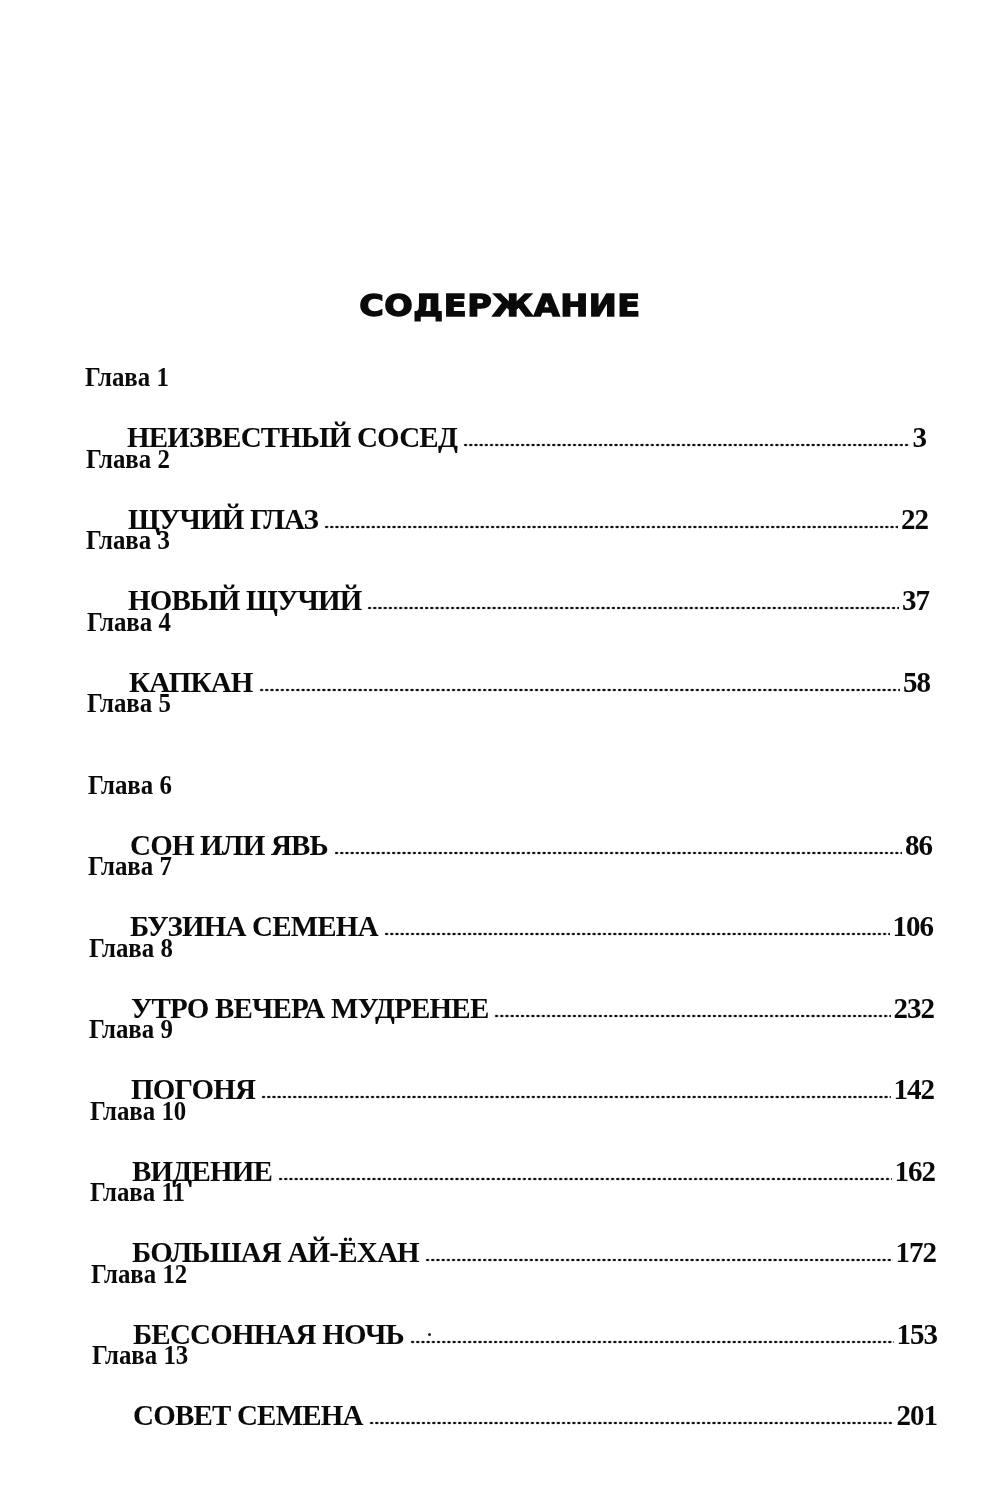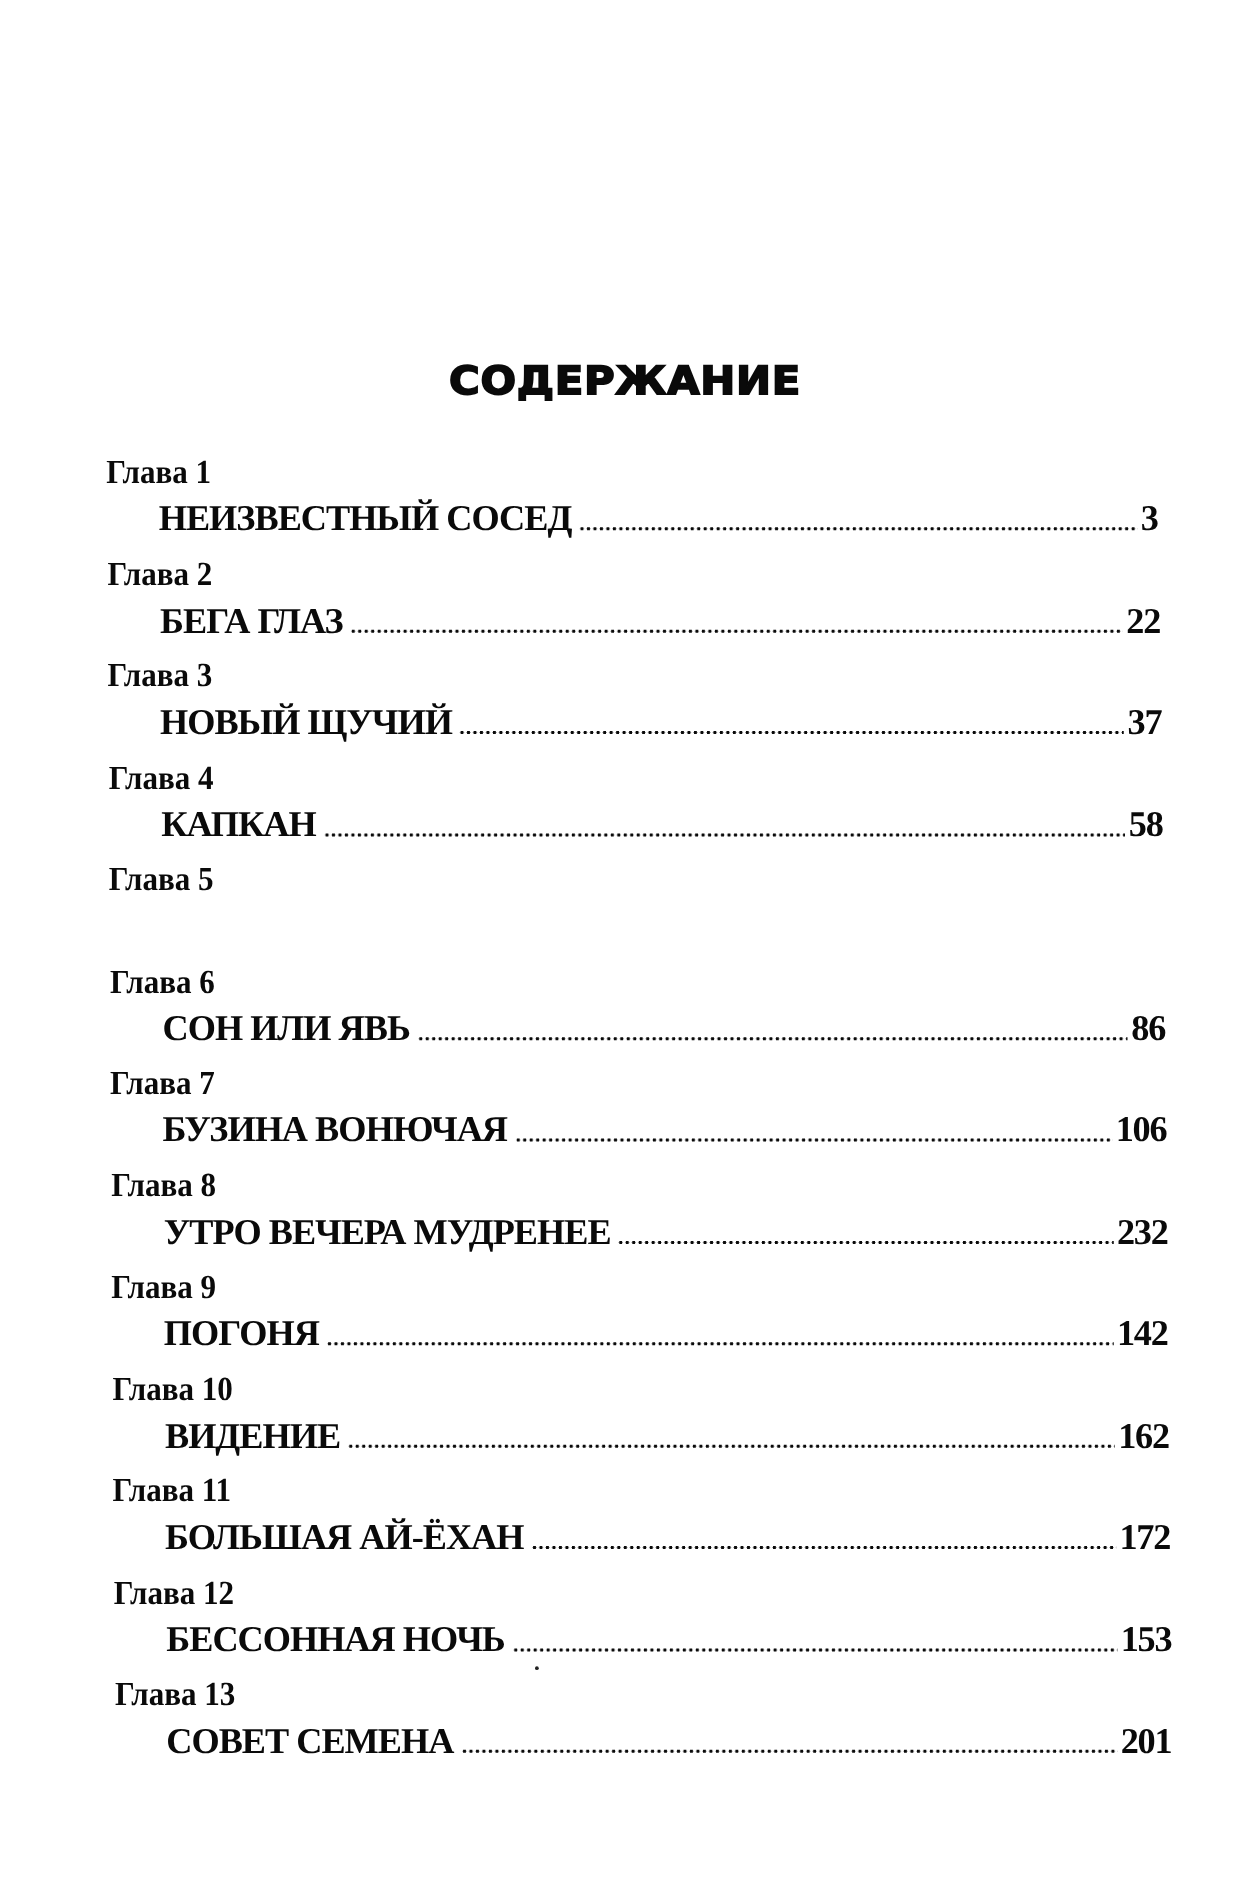--- a/index.html
+++ b/index.html
@@ -63,20 +63,21 @@
       align-items: baseline;
       font-family: "Liberation Serif", serif;
       font-weight: bold;
       font-size: 29px;
       line-height: 36px;
       white-space: nowrap;
     }
     .chapter-title {
       flex: 0 0 auto;
       letter-spacing: -0.8px;
+      margin-top: 22px;
     }
     .leader {
       flex: 1 1 auto;
       height: 4px;
       margin: 0 3px 0 6px;
       align-self: flex-end;
       margin-bottom: 8px;
       background-image: radial-gradient(circle, #0a0a0a 1.3px, transparent 1.6px);
       background-size: 5.2px 4px;
       background-repeat: repeat-x;
@@ -107,21 +108,21 @@
       <div class="chapter-line" style="left:127px;width:799px">
         <span class="chapter-title">НЕИЗВЕСТНЫЙ СОСЕД</span>
         <span class="leader"></span>
         <span class="page-num">3</span>
       </div>
     </div>
 
     <div class="entry">
       <div class="chapter-label" style="left:86px">Глава 2</div>
       <div class="chapter-line" style="left:128px;width:800px">
-        <span class="chapter-title">БЕГА ГЛАЗ</span>
+        <span class="chapter-title">ЩУЧИЙ ГЛАЗ</span>
         <span class="leader"></span>
         <span class="page-num">22</span>
       </div>
     </div>
 
     <div class="entry">
       <div class="chapter-label" style="left:86px">Глава 3</div>
       <div class="chapter-line" style="left:128px;width:801px">
         <span class="chapter-title">НОВЫЙ ЩУЧИЙ</span>
         <span class="leader"></span>
@@ -147,21 +148,21 @@
       <div class="chapter-line" style="left:130px;width:802px">
         <span class="chapter-title">СОН ИЛИ ЯВЬ</span>
         <span class="leader"></span>
         <span class="page-num">86</span>
       </div>
     </div>
 
     <div class="entry">
       <div class="chapter-label" style="left:88px">Глава 7</div>
       <div class="chapter-line" style="left:130px;width:803px">
-        <span class="chapter-title">БУЗИНА ВОНЮЧАЯ</span>
+        <span class="chapter-title">БУЗИНА СЕМЕНА</span>
         <span class="leader"></span>
         <span class="page-num">106</span>
       </div>
     </div>
 
     <div class="entry">
       <div class="chapter-label" style="left:89px">Глава 8</div>
       <div class="chapter-line" style="left:131px;width:803px">
         <span class="chapter-title">УТРО ВЕЧЕРА МУДРЕНЕЕ</span>
         <span class="leader"></span>

